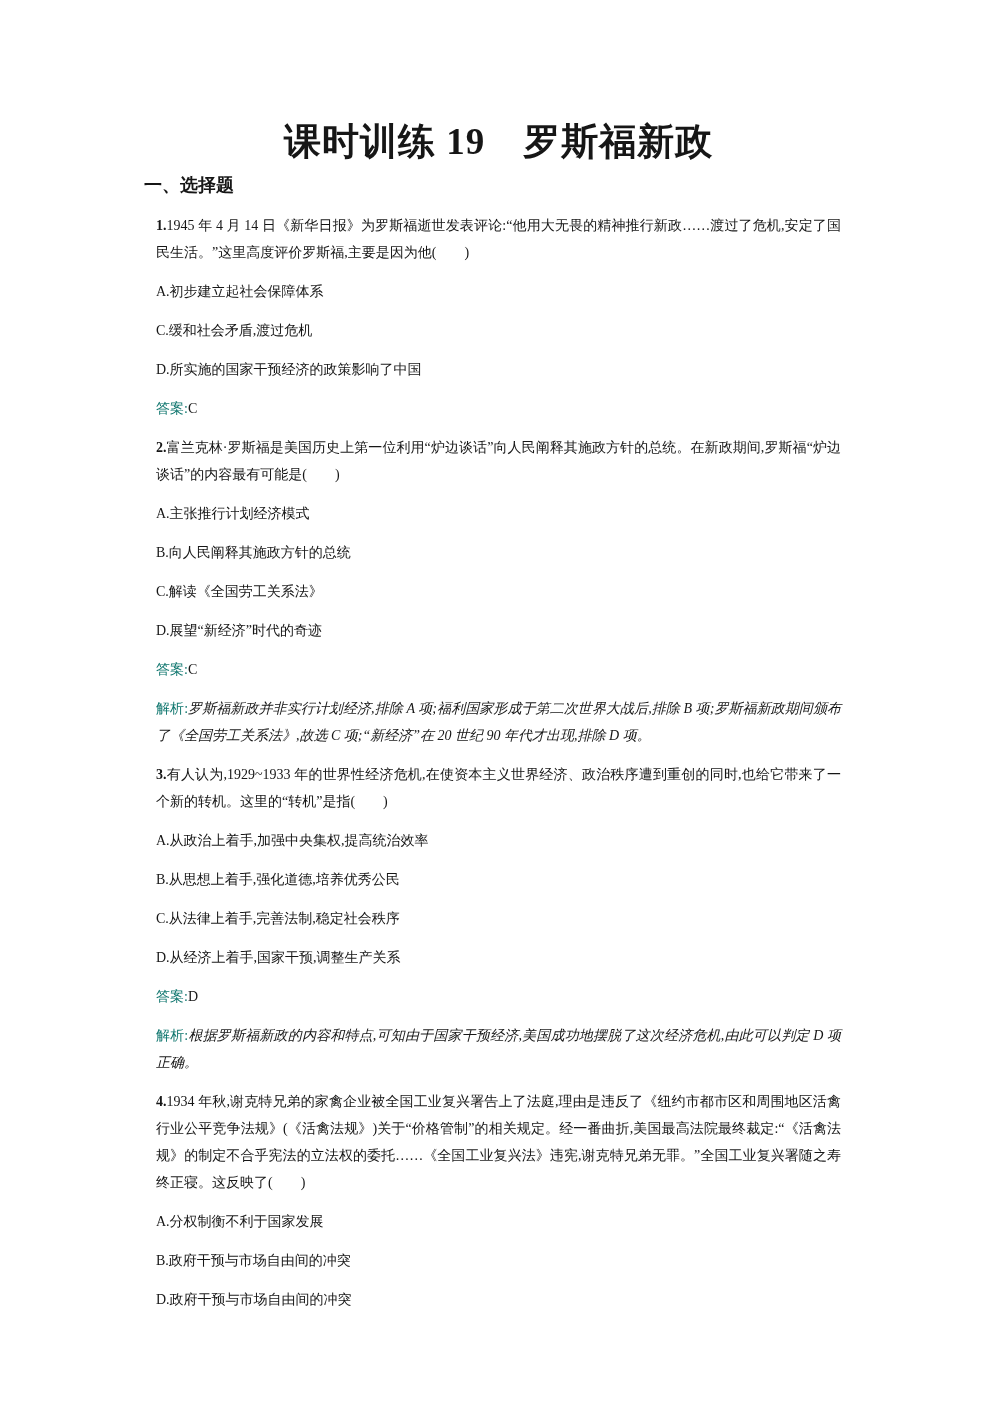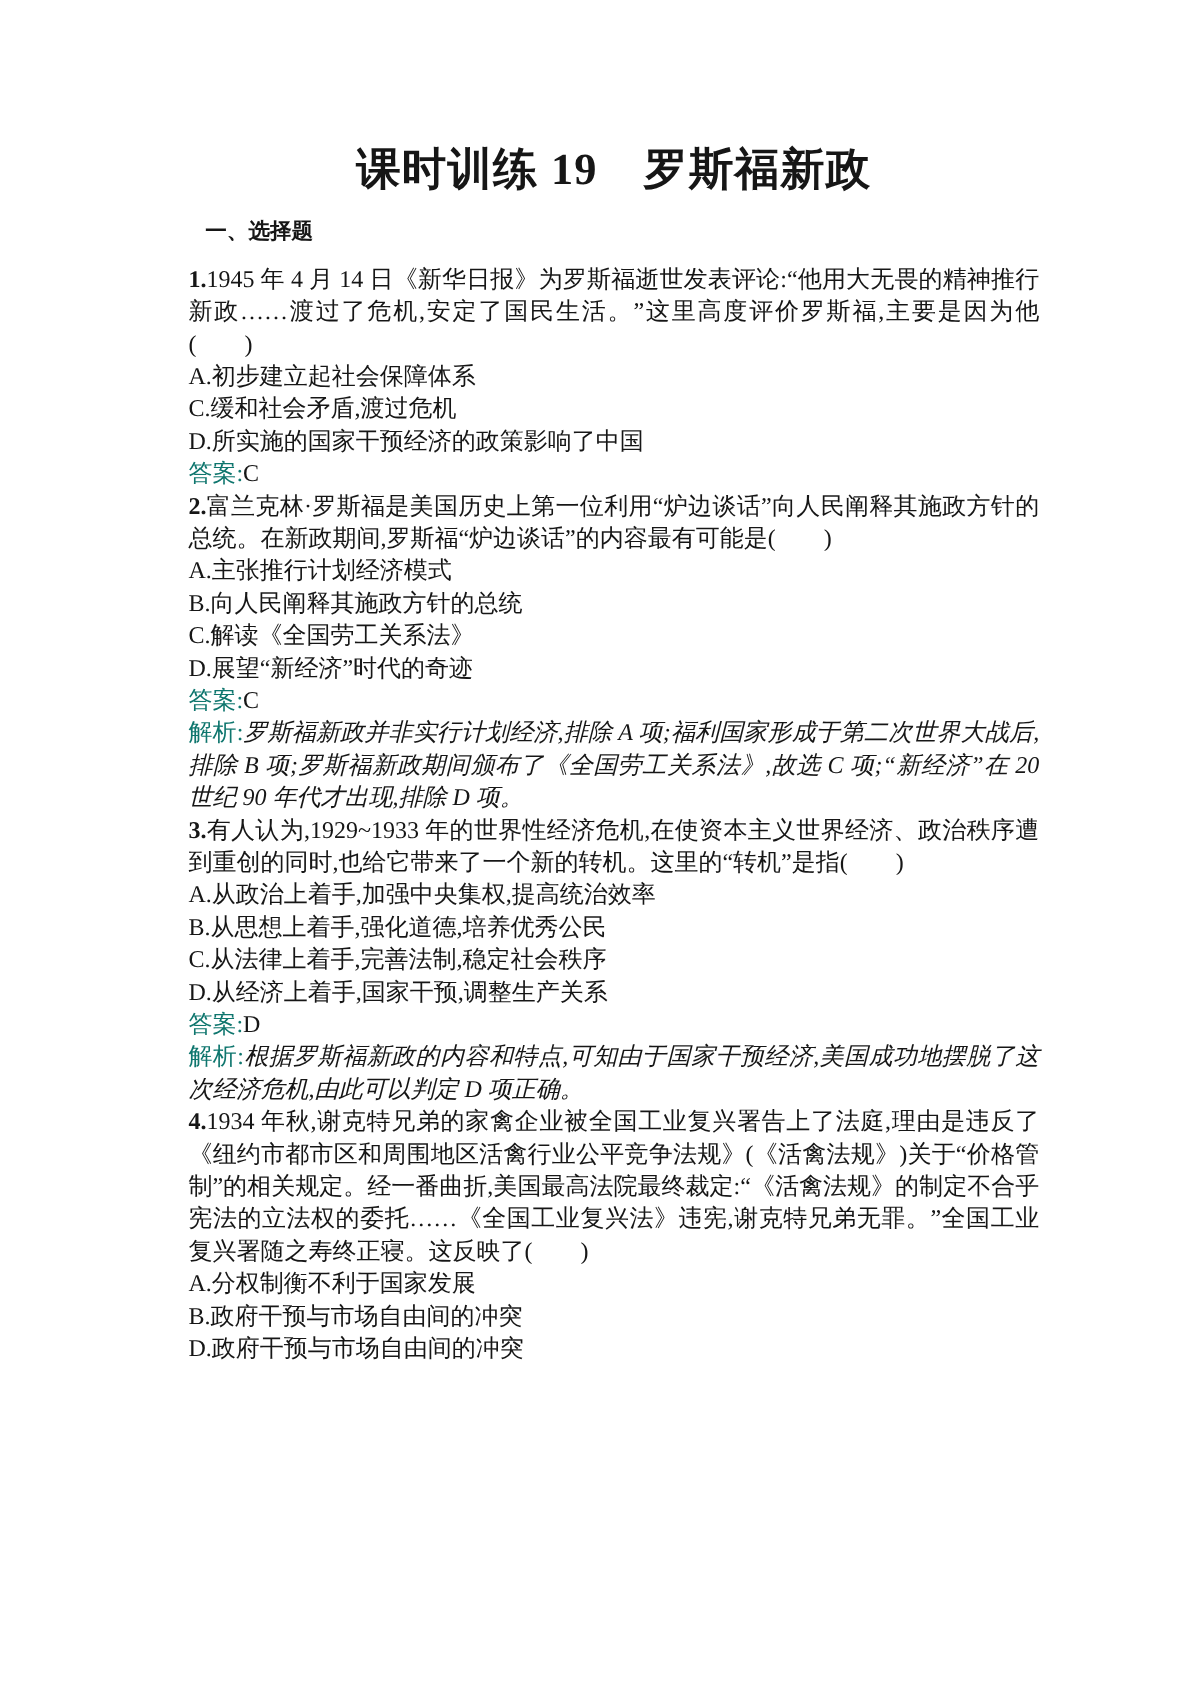--- a/index.html
+++ b/index.html
@@ -11,42 +11,42 @@
     position: relative;
     width: 1000px;
     height: 1414px;
     background: #ffffff;
     overflow: hidden;
     font-family: "Liberation Serif", "DejaVu Serif", serif;
     color: #161616;
   }
   .content {
     position: absolute;
-    left: 157px;
+    left: 144px;
     top: 0;
     width: 709px;
   }
   .doc-title {
     margin: 119px 0 8px 0;
     font-size: 37px;
     line-height: 46px;
     font-weight: bold;
     text-align: center;
     letter-spacing: 1px;
   }
   .section-heading {
-    font-family: Liberation Sans, sans-serif;
+    font-family: Liberation Mono, monospace;
     font-weight: bold;
     font-size: 18px;
     line-height: 27px;
-    margin: 14px;
+    margin: 0;
   }
   p {
-    margin: 0;
-    font-size: 20px;
+    margin: 12px;
+    font-size: 14px;
     line-height: 27px;
   }
   .stem {
     text-align: justify;
   }
   .qnum {
     font-weight: bold;
   }
   .red {
     color: #0f766e;

